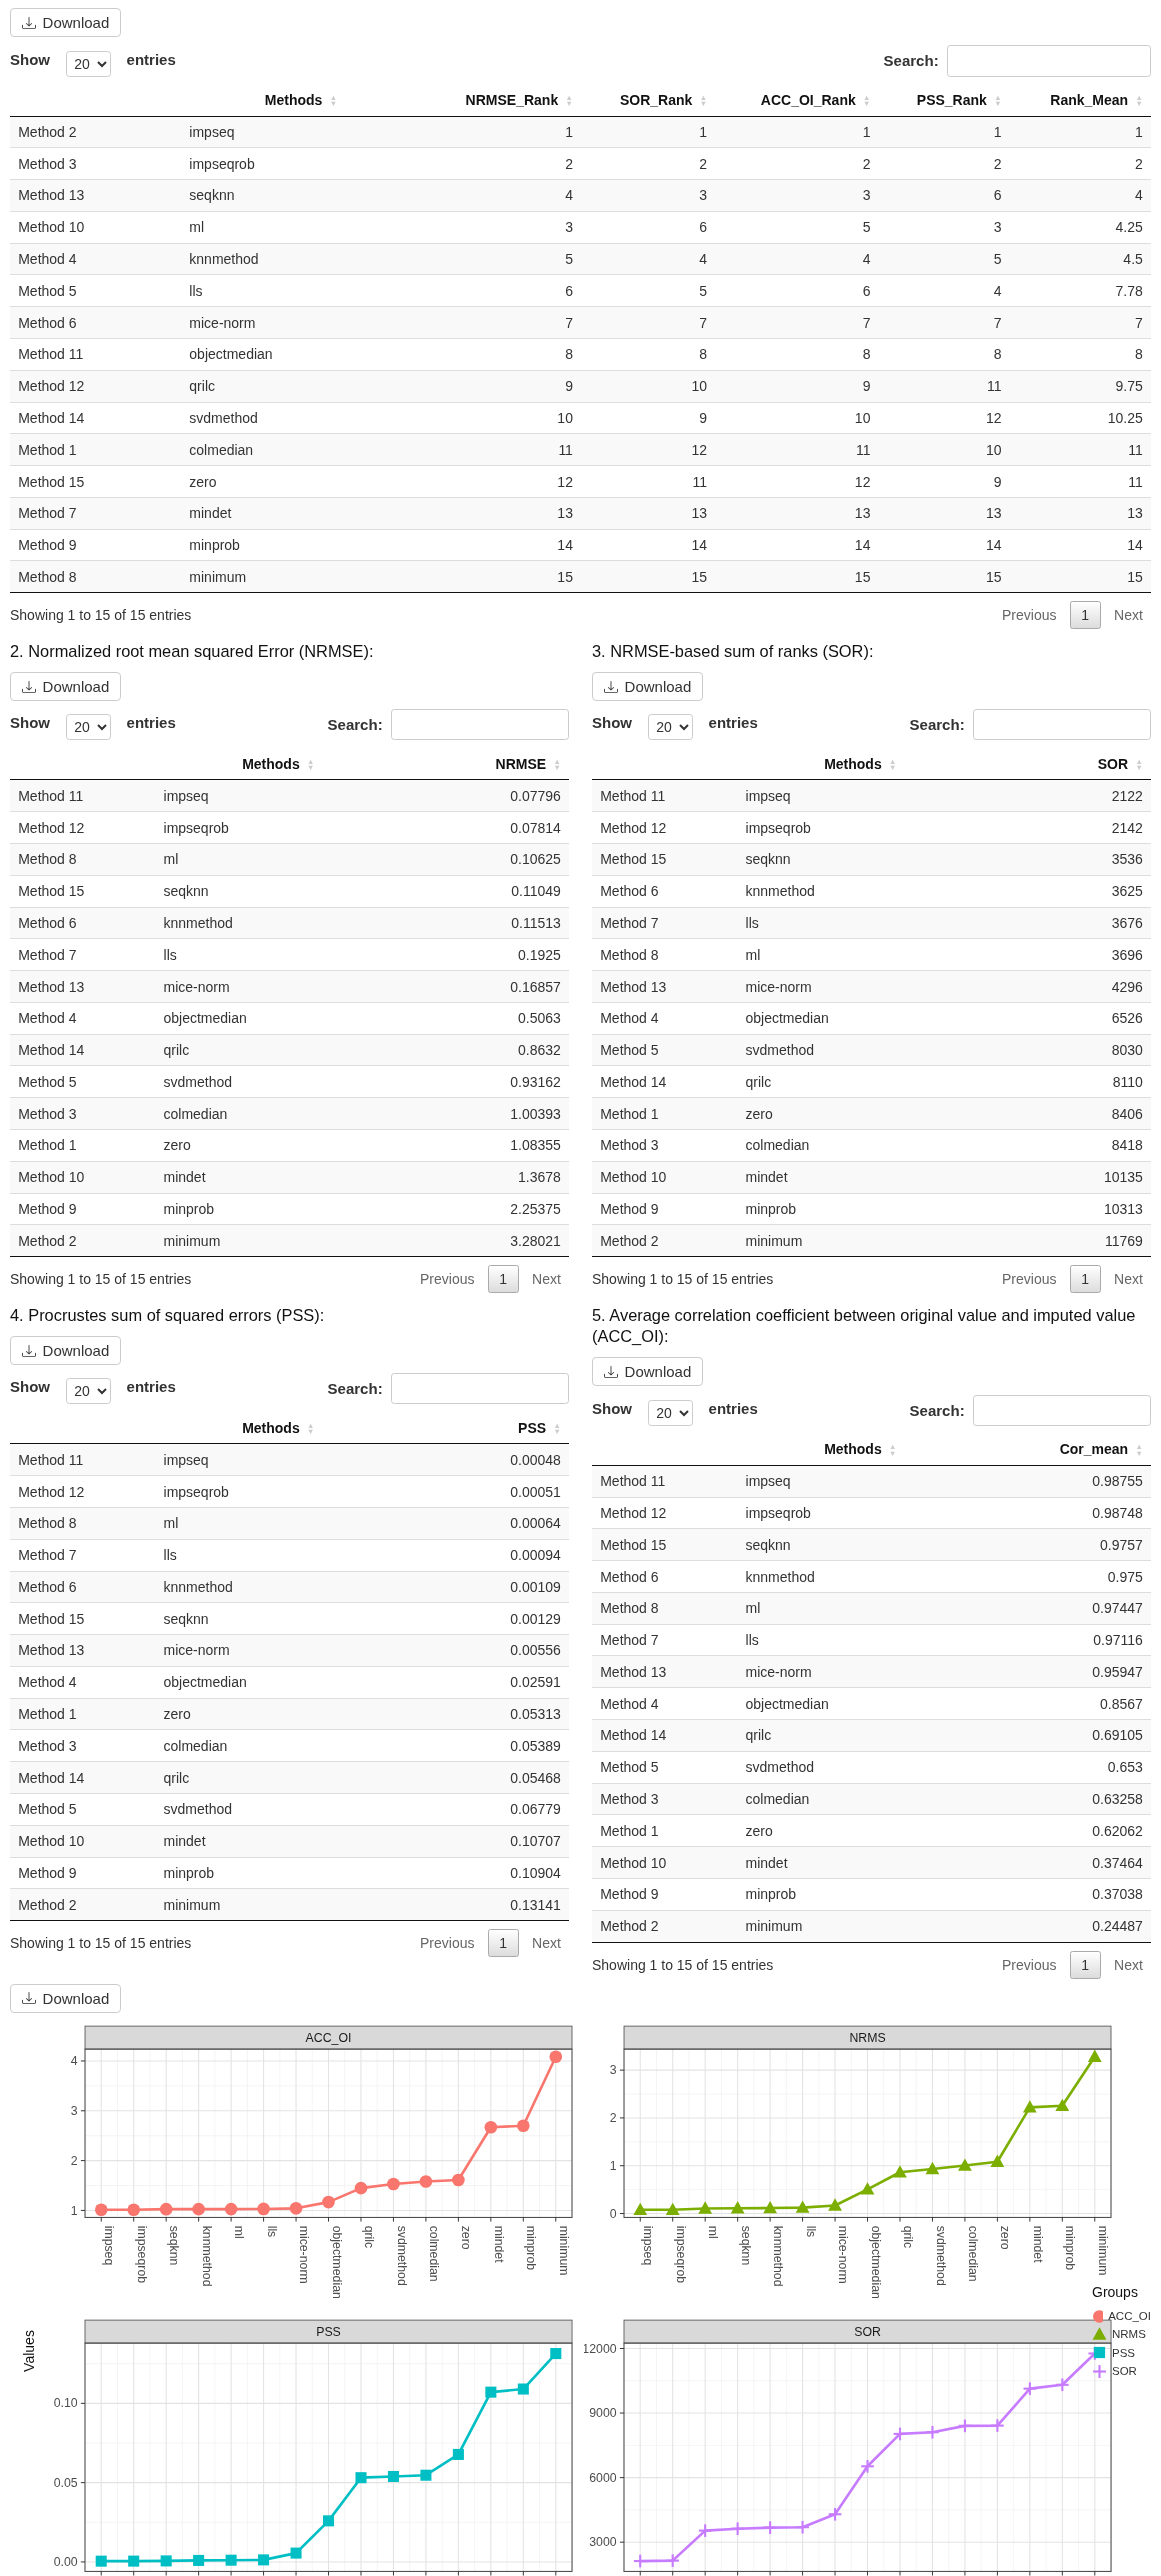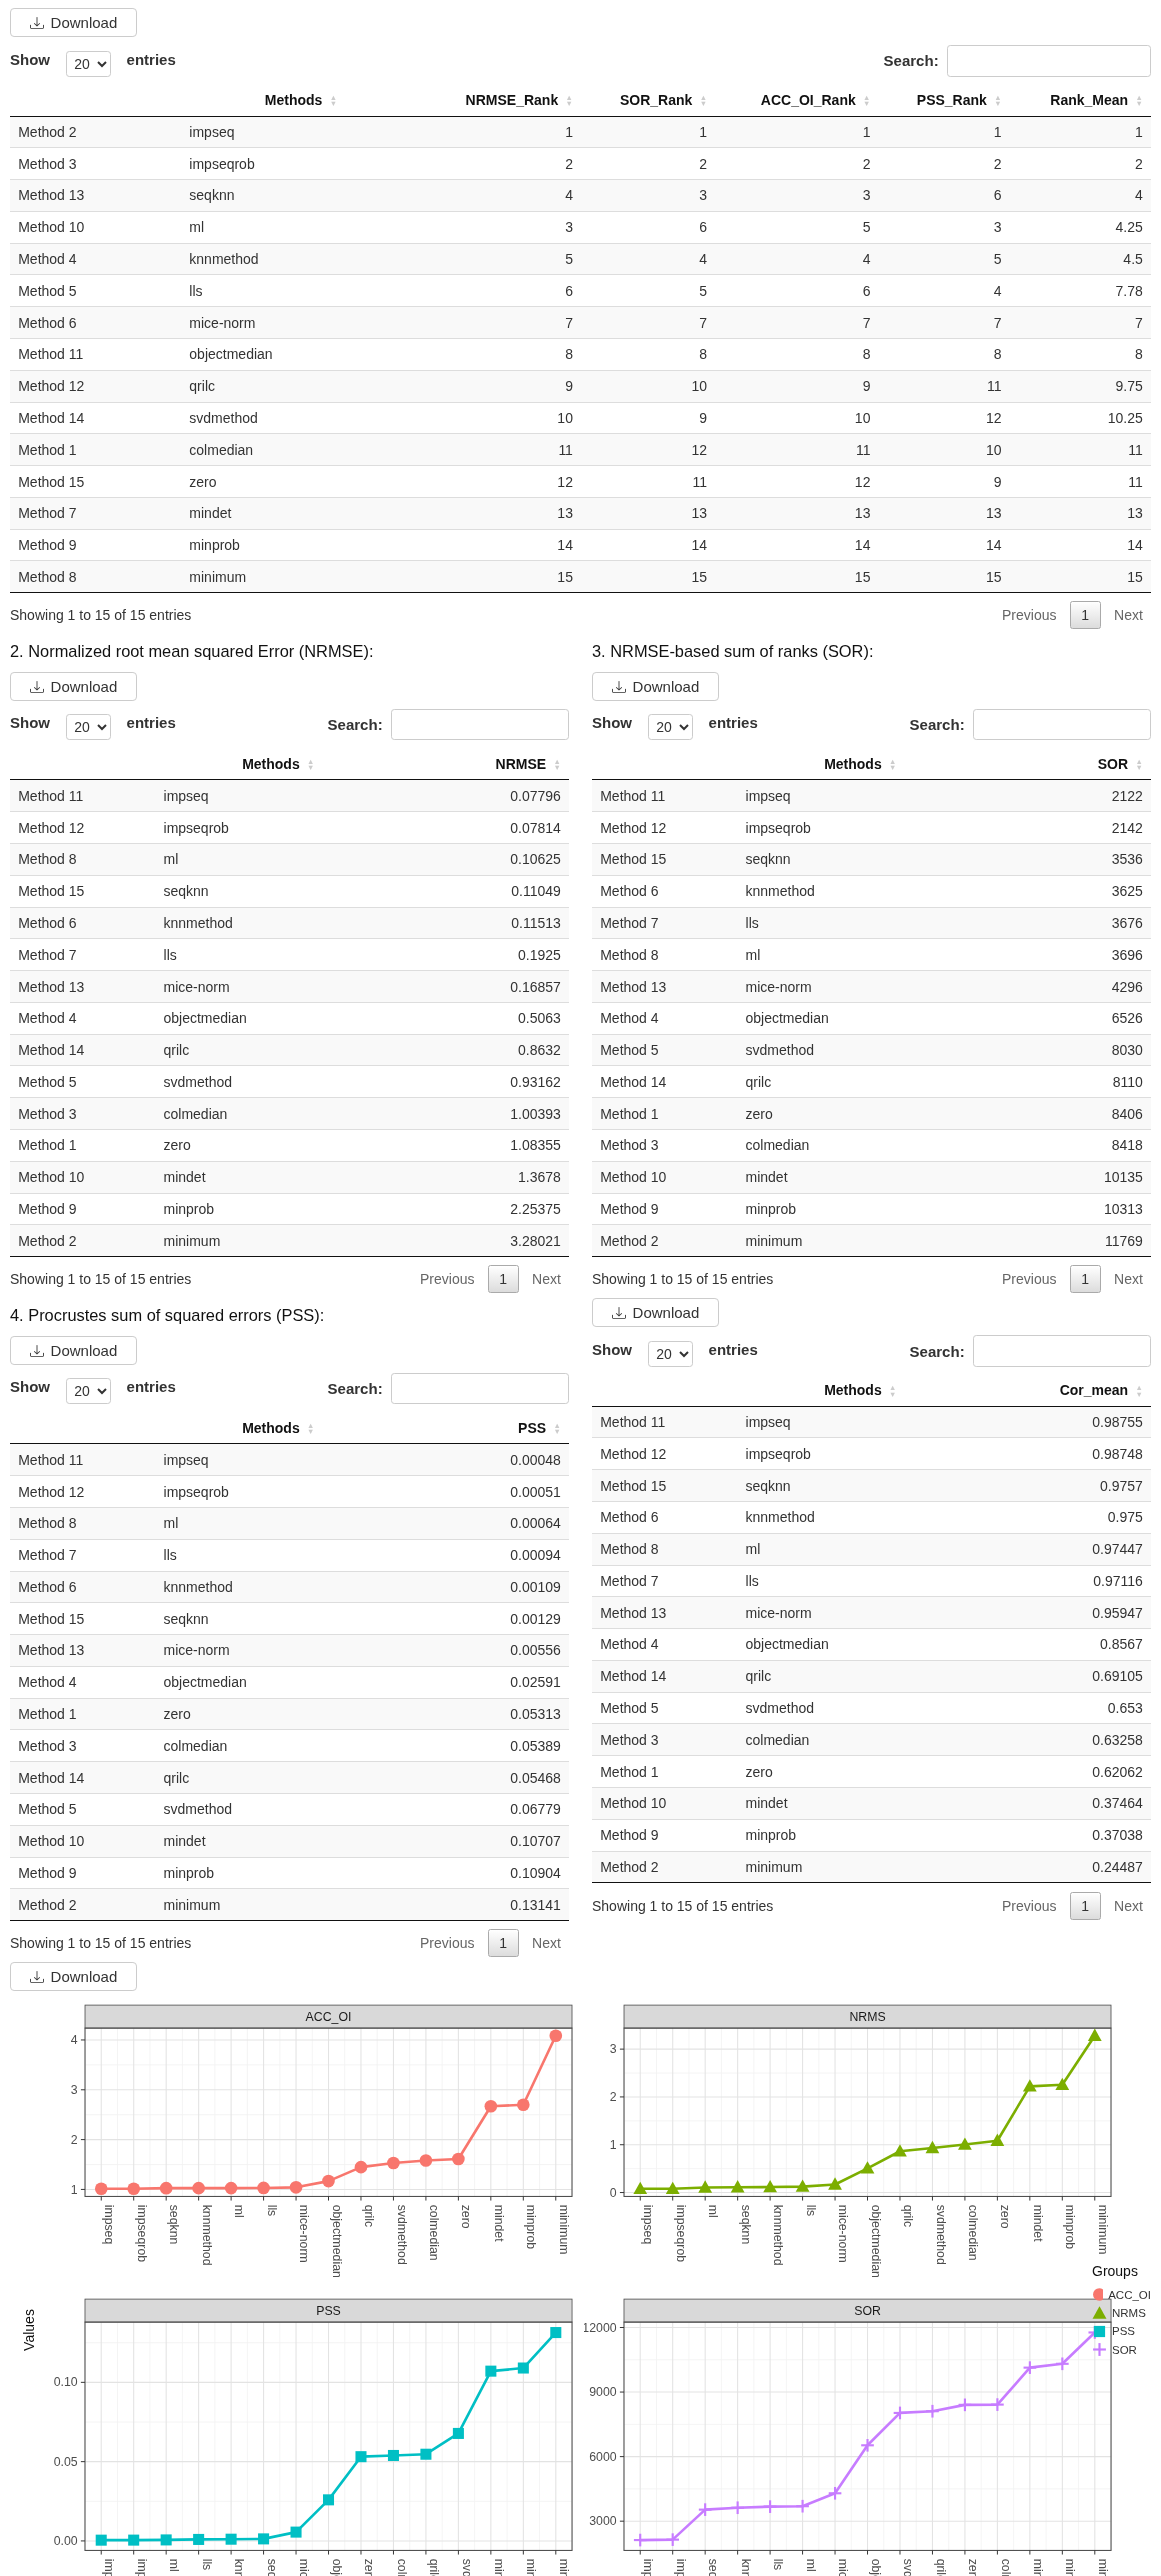--- a/index.html
+++ b/index.html
@@ -1,21 +1,21 @@
 <!DOCTYPE html>
 <html><head>
 <meta charset="utf-8">
 <style>
   html,body{margin:0;padding:0;background:#fff;color:#333;
     font-family:"Liberation Sans","DejaVu Sans",sans-serif;font-size:15px;}
   .page{width:1161px;box-sizing:border-box;padding:6.6px 10px 16.4px 10px;}
   .section-title{font-size:16.4px;color:#111;margin:8.2px 0 8.2px 0;line-height:21.4px;}
   
   .btn-download{display:inline-flex;align-items:center;gap:6.6px;background:#fff;border:0.8px solid #ccc;
-    border-radius:4.1px;padding:5px 19px;font-size:15px;color:#333;cursor:pointer;margin:1.6px 0 6.6px 0;}
+    border-radius:4.1px;padding:5px 11px;font-size:15px;color:#333;cursor:pointer;margin:1.6px 0 6.6px 0;}
   .btn-download svg{display:block;}
   
   .controls-row{display:flex;justify-content:space-between;align-items:flex-end;margin:1.6px 0 8.2px 0;}
   .length-ctl{font-weight:700;display:flex;align-items:flex-start;gap:16px;}
   .length-ctl select{font-size:14px;padding:2.5px 3.3px;border:0.8px solid #ccc;border-radius:3.3px;background:#fff;color:#333;height:26px;}
   .search-ctl{font-weight:700;display:flex;align-items:center;gap:8.2px;}
   .search-ctl input{height:26px;width:189px;border:0.8px solid #ccc;border-radius:3.3px;padding:1.6px 6.6px;font-size:14px;}
   .half .search-ctl input{width:163px;}
   
   table.dtable{width:100%;border-collapse:collapse;border-bottom:0.8px solid #111;}
@@ -593,20 +593,21 @@
       <div class="table-footer">
         <span class="dt-info">Showing 1 to 15 of 15 entries</span>
         <span class="paginate">
           <span class="page-btn">Previous</span>
           <span class="page-current">1</span>
           <span class="page-btn">Next</span>
         </span>
       </div>
     </div>
     <div class="half">
+      <div class="section-title">5. Average correlation coefficient between original value and imputed value (ACC_OI):</div>
       <button class="btn-download">
         <span>
             <svg width="14" height="14" viewBox="0 0 16 16" fill="#333">
               <path d="M.5 9.9a.5.5 0 0 1 .5.5v2.5a1 1 0 0 0 1 1h12a1 1 0 0 0 1-1v-2.5a.5.5 0 0 1 1 0v2.5a2 2 0 0 1-2 2H2a2 2 0 0 1-2-2v-2.5a.5.5 0 0 1 .5-.5z"></path>
               <path d="M7.646 11.854a.5.5 0 0 0 .708 0l3-3a.5.5 0 0 0-.708-.708L8.5 10.293V1.5a.5.5 0 0 0-1 0v8.793L5.354 8.146a.5.5 0 1 0-.708.708l3 3z"></path>
             </svg>
           </span>
         <span>Download</span>
       </button>
       <div class="controls-row">

